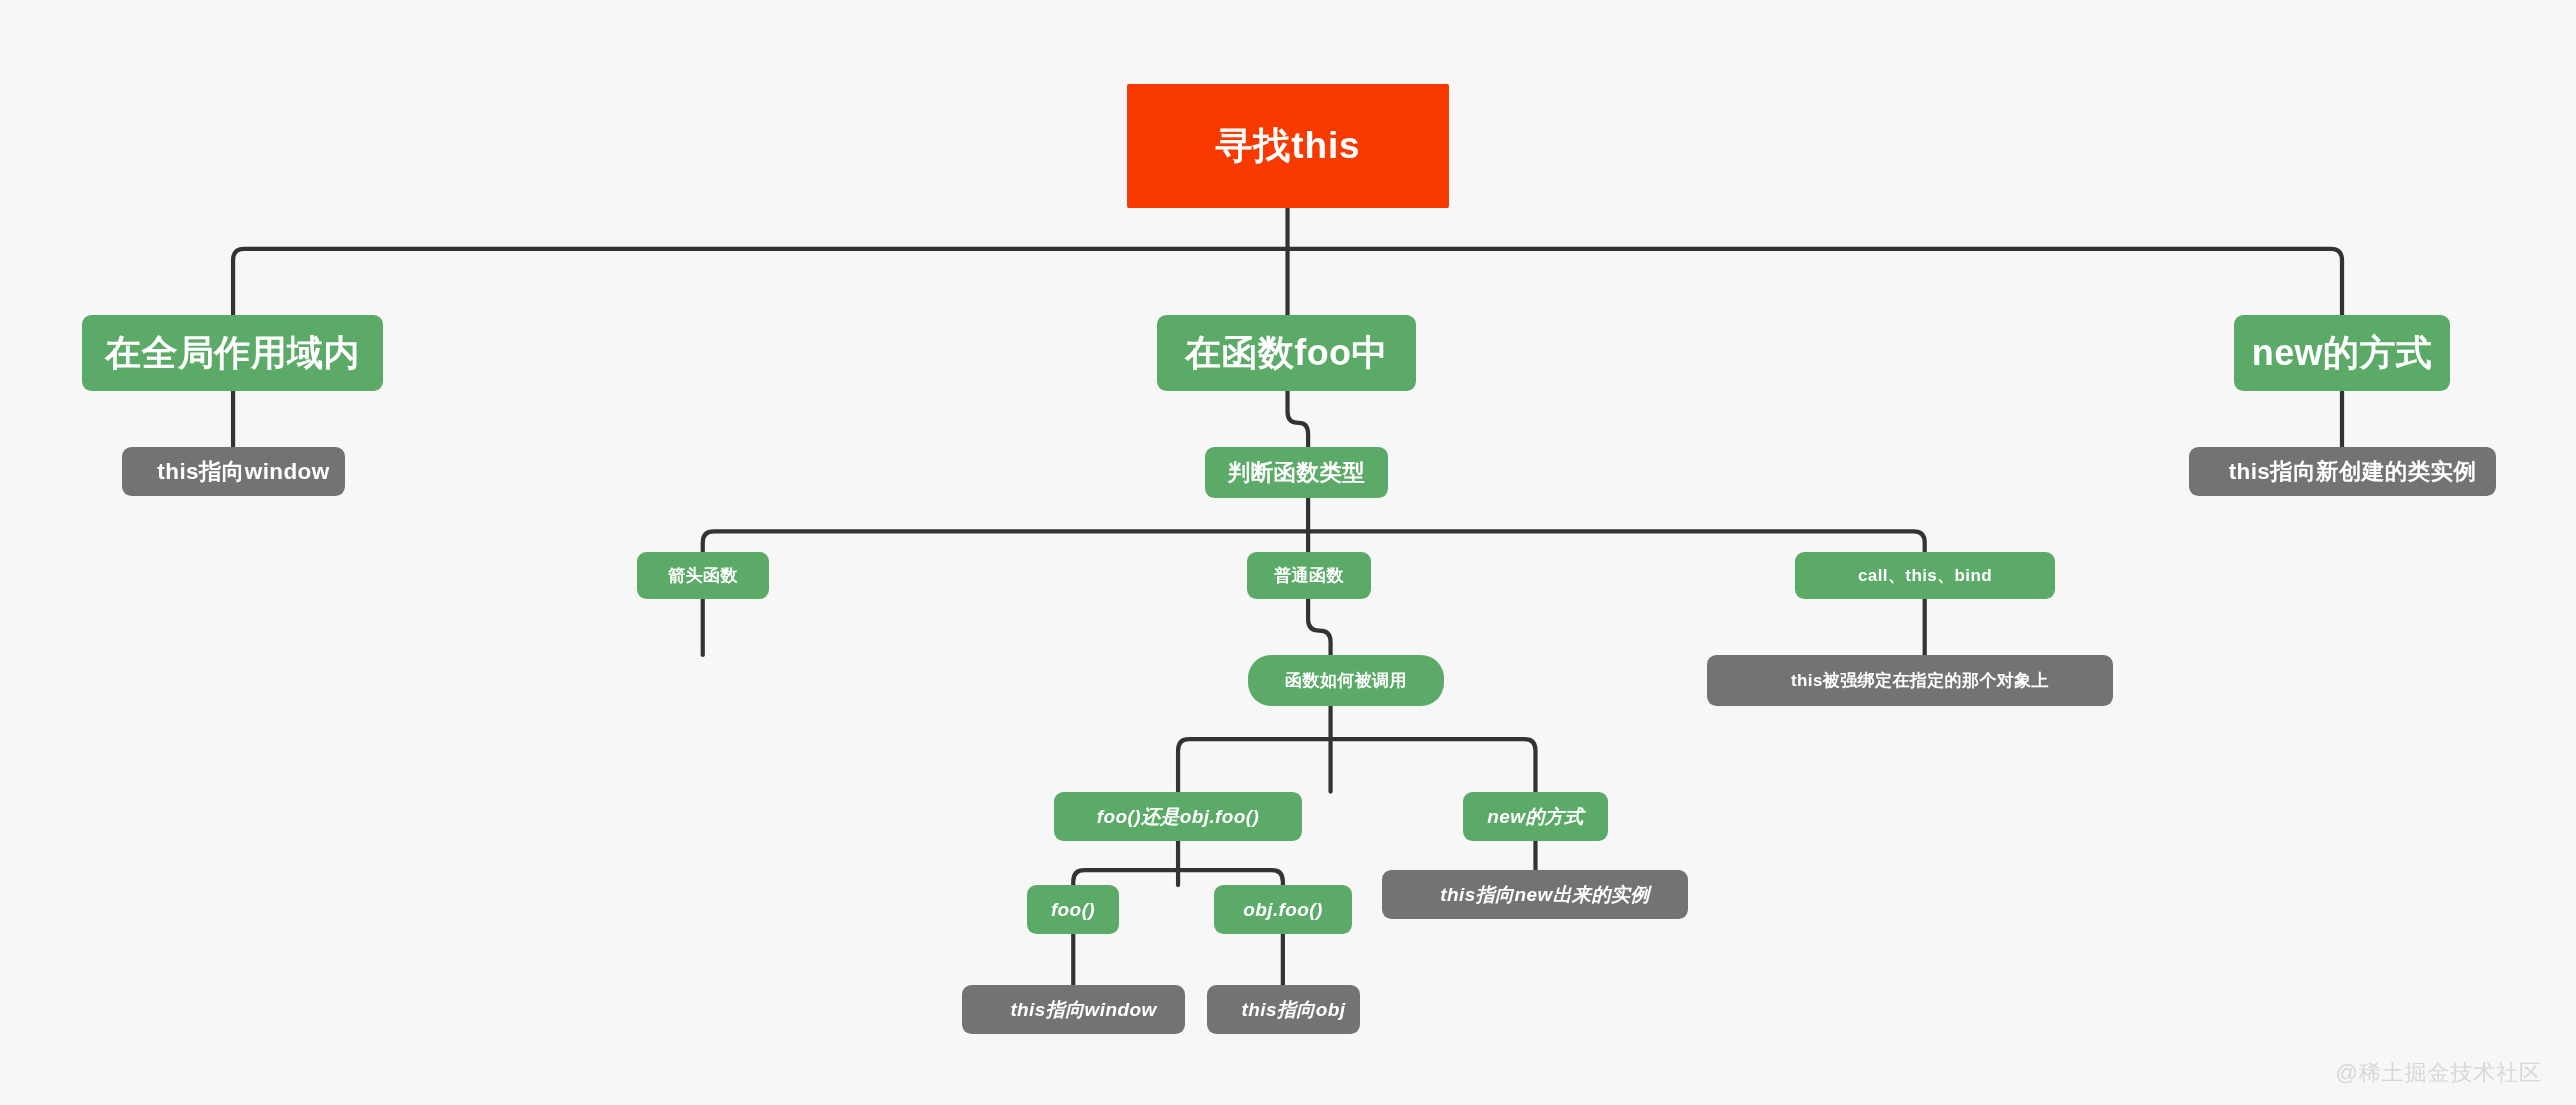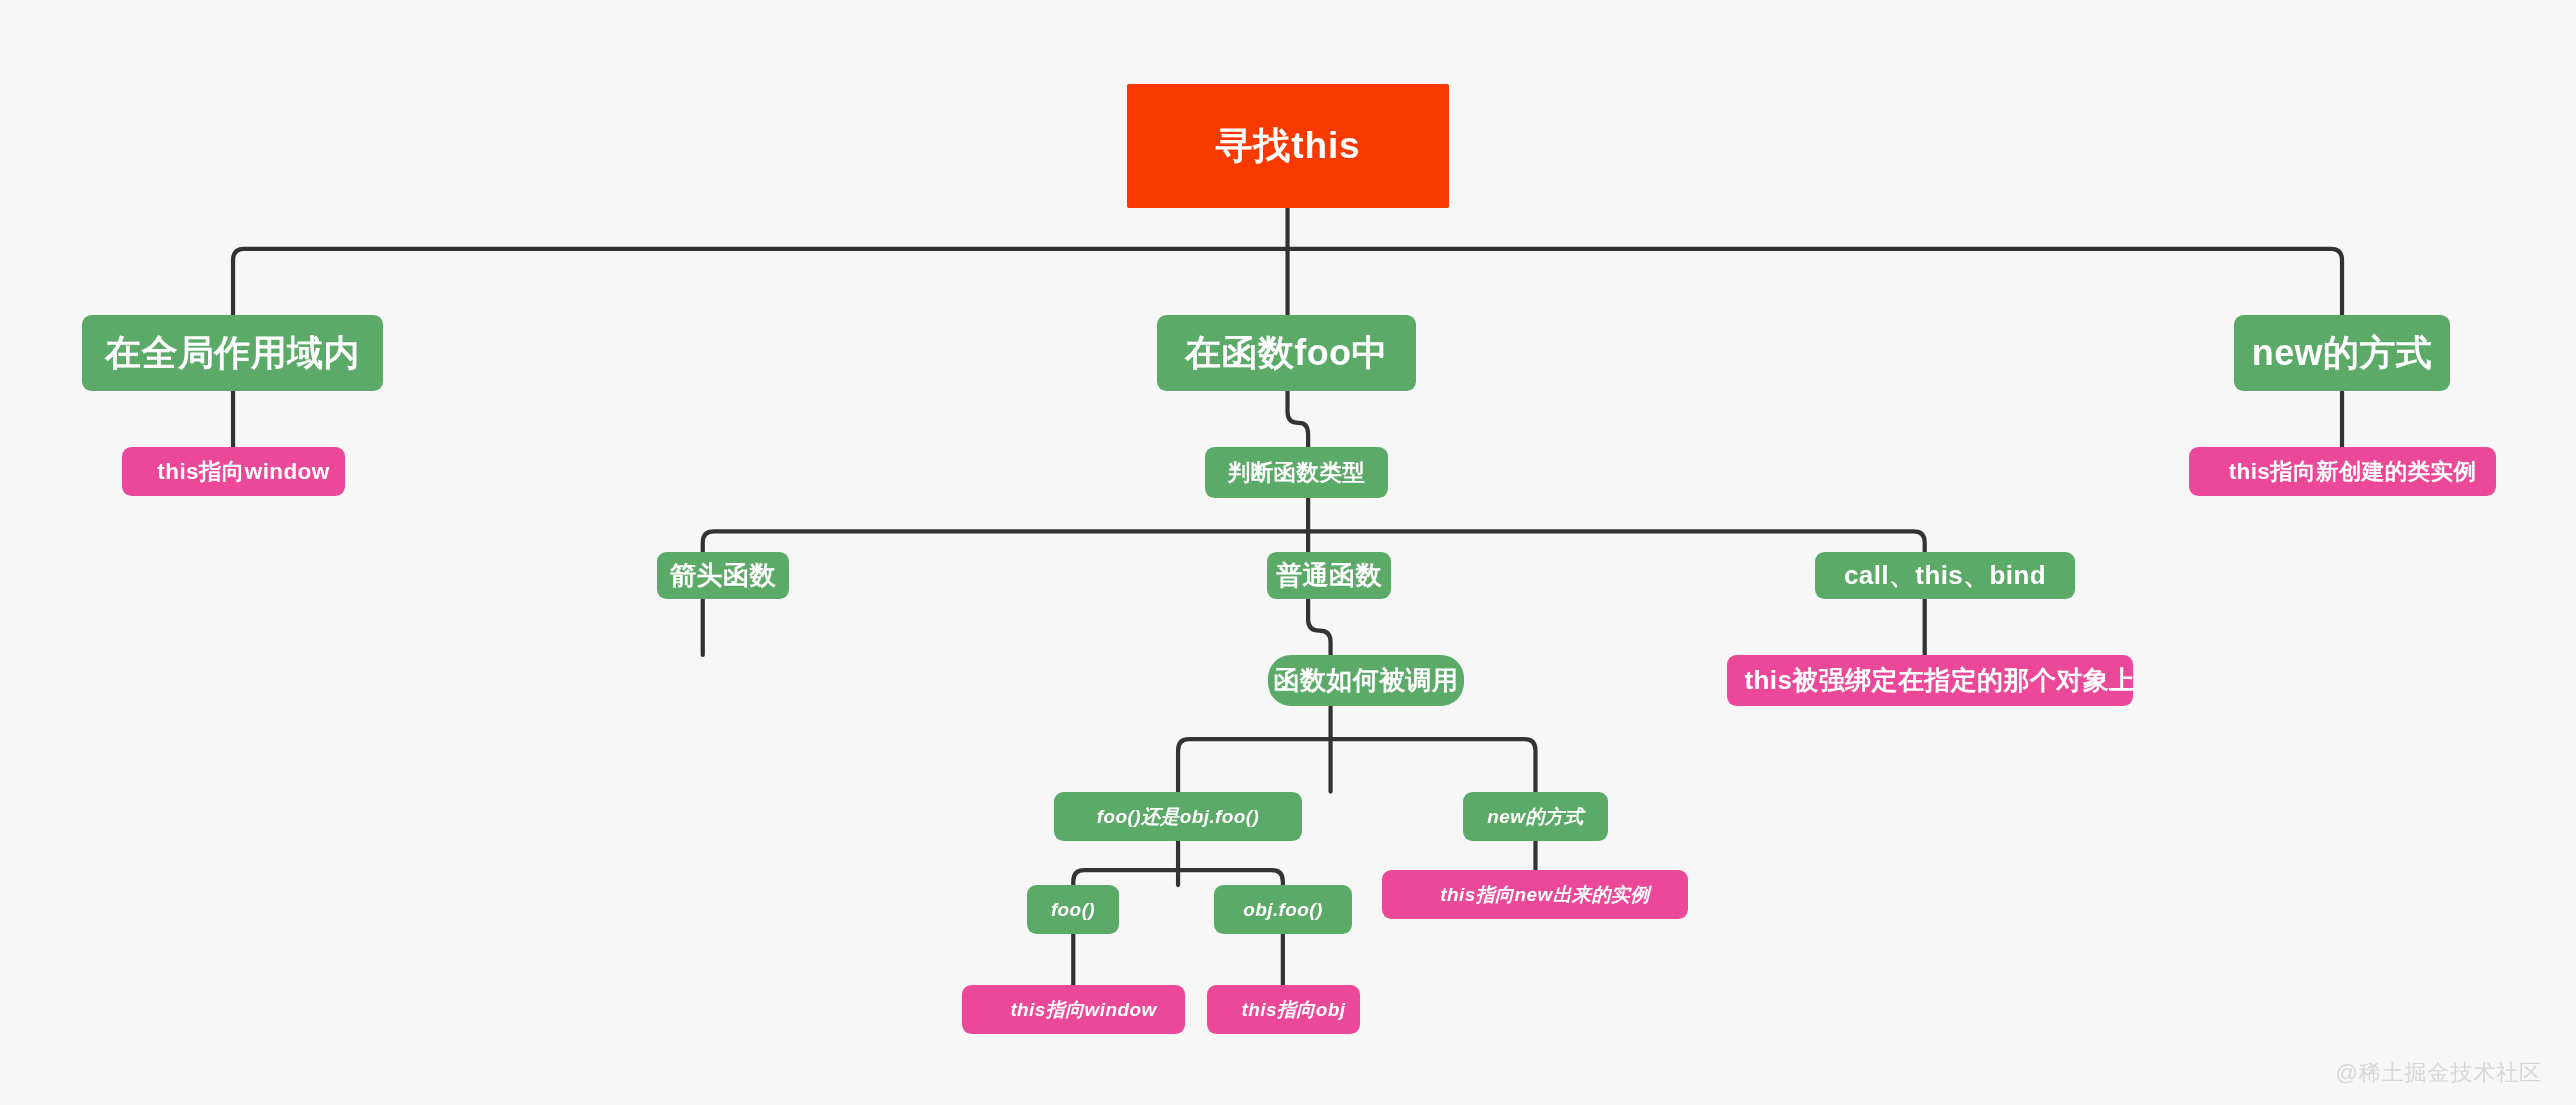--- a/index.html
+++ b/index.html
@@ -51,27 +51,27 @@
     background: #f93a00;
     border-radius: 1.9px;
     font-size: 37px;
     letter-spacing: 0.9px;
   }
   .node.topic {
     background: #5baa68;
     border-radius: 9.4px;
   }
   .node.leaf {
-    background: #ec4899;
+    background: #737373;
     border-radius: 9.4px;
     padding-left: 20px;
   }
   .n-l2 { font-size: 36px; border-radius: 11.2px; }
   .n-l3 { font-size: 22.5px; }
-  .n-l4 { font-size: 26px; margin-left: 20px; }
+  .n-l4 { font-size: 17px; }
   .n-l5 { font-size: 19px; font-style: italic; }
 
   
   #trial-badge {
     position: absolute;
     right: 0;
     top: 0;
     width: 309px;
     height: 120px;
     background: #f16a52;

